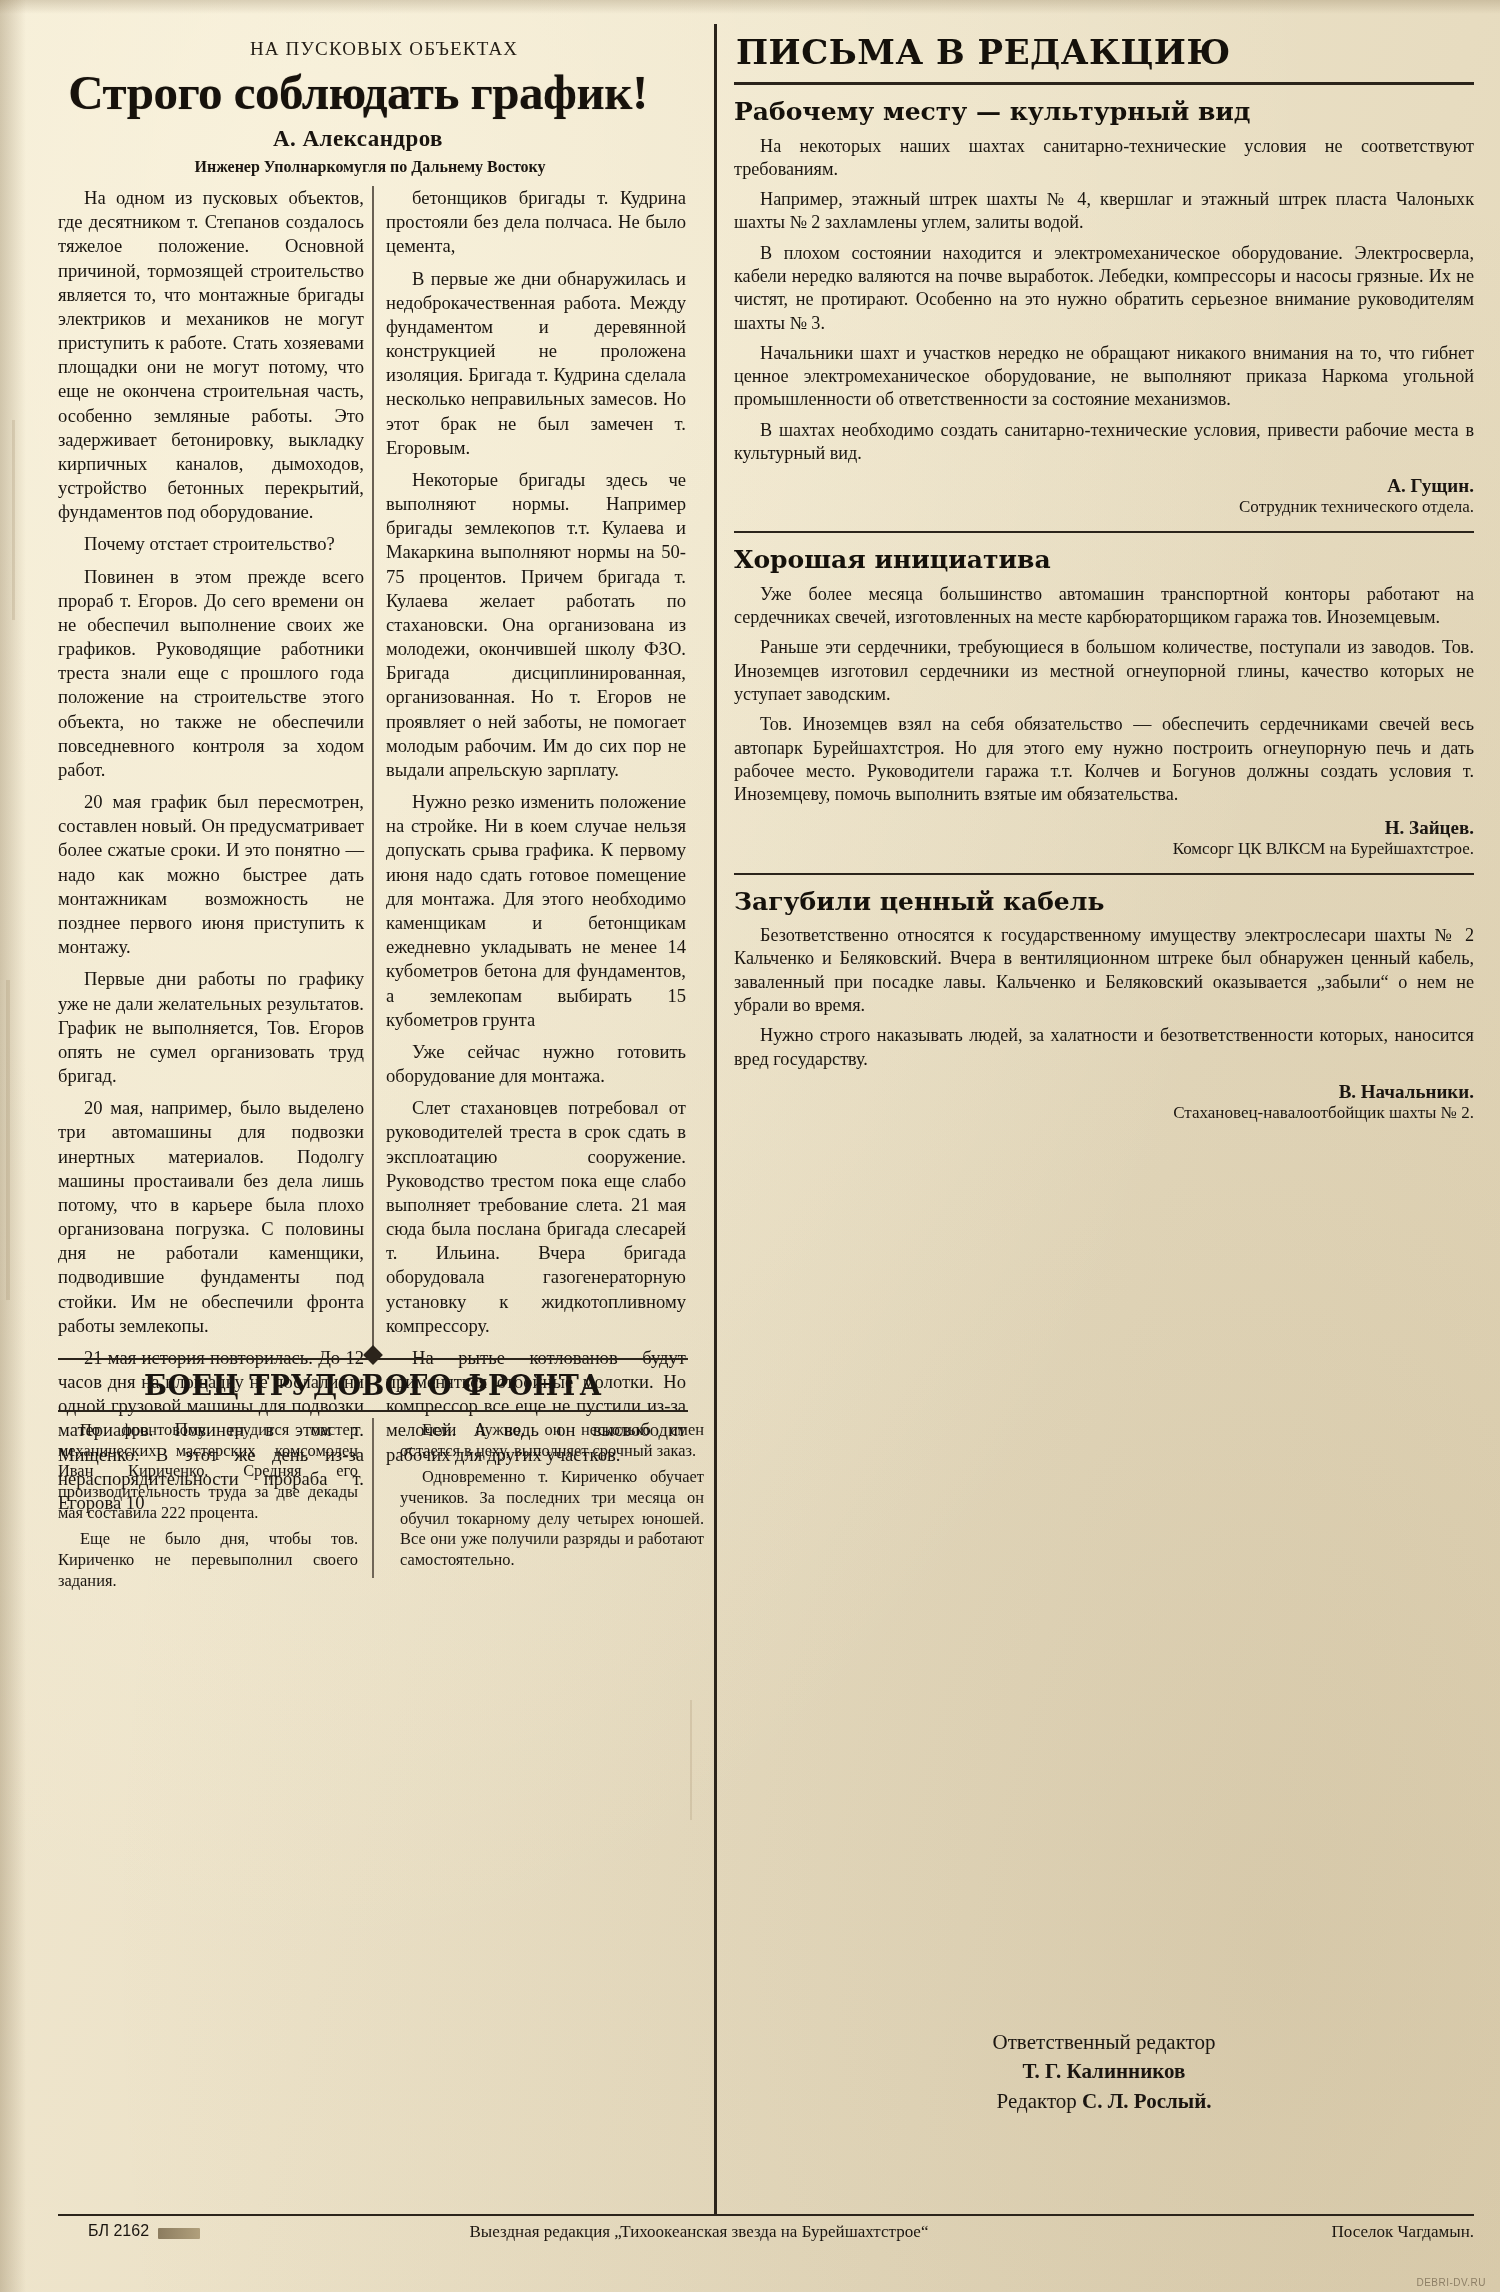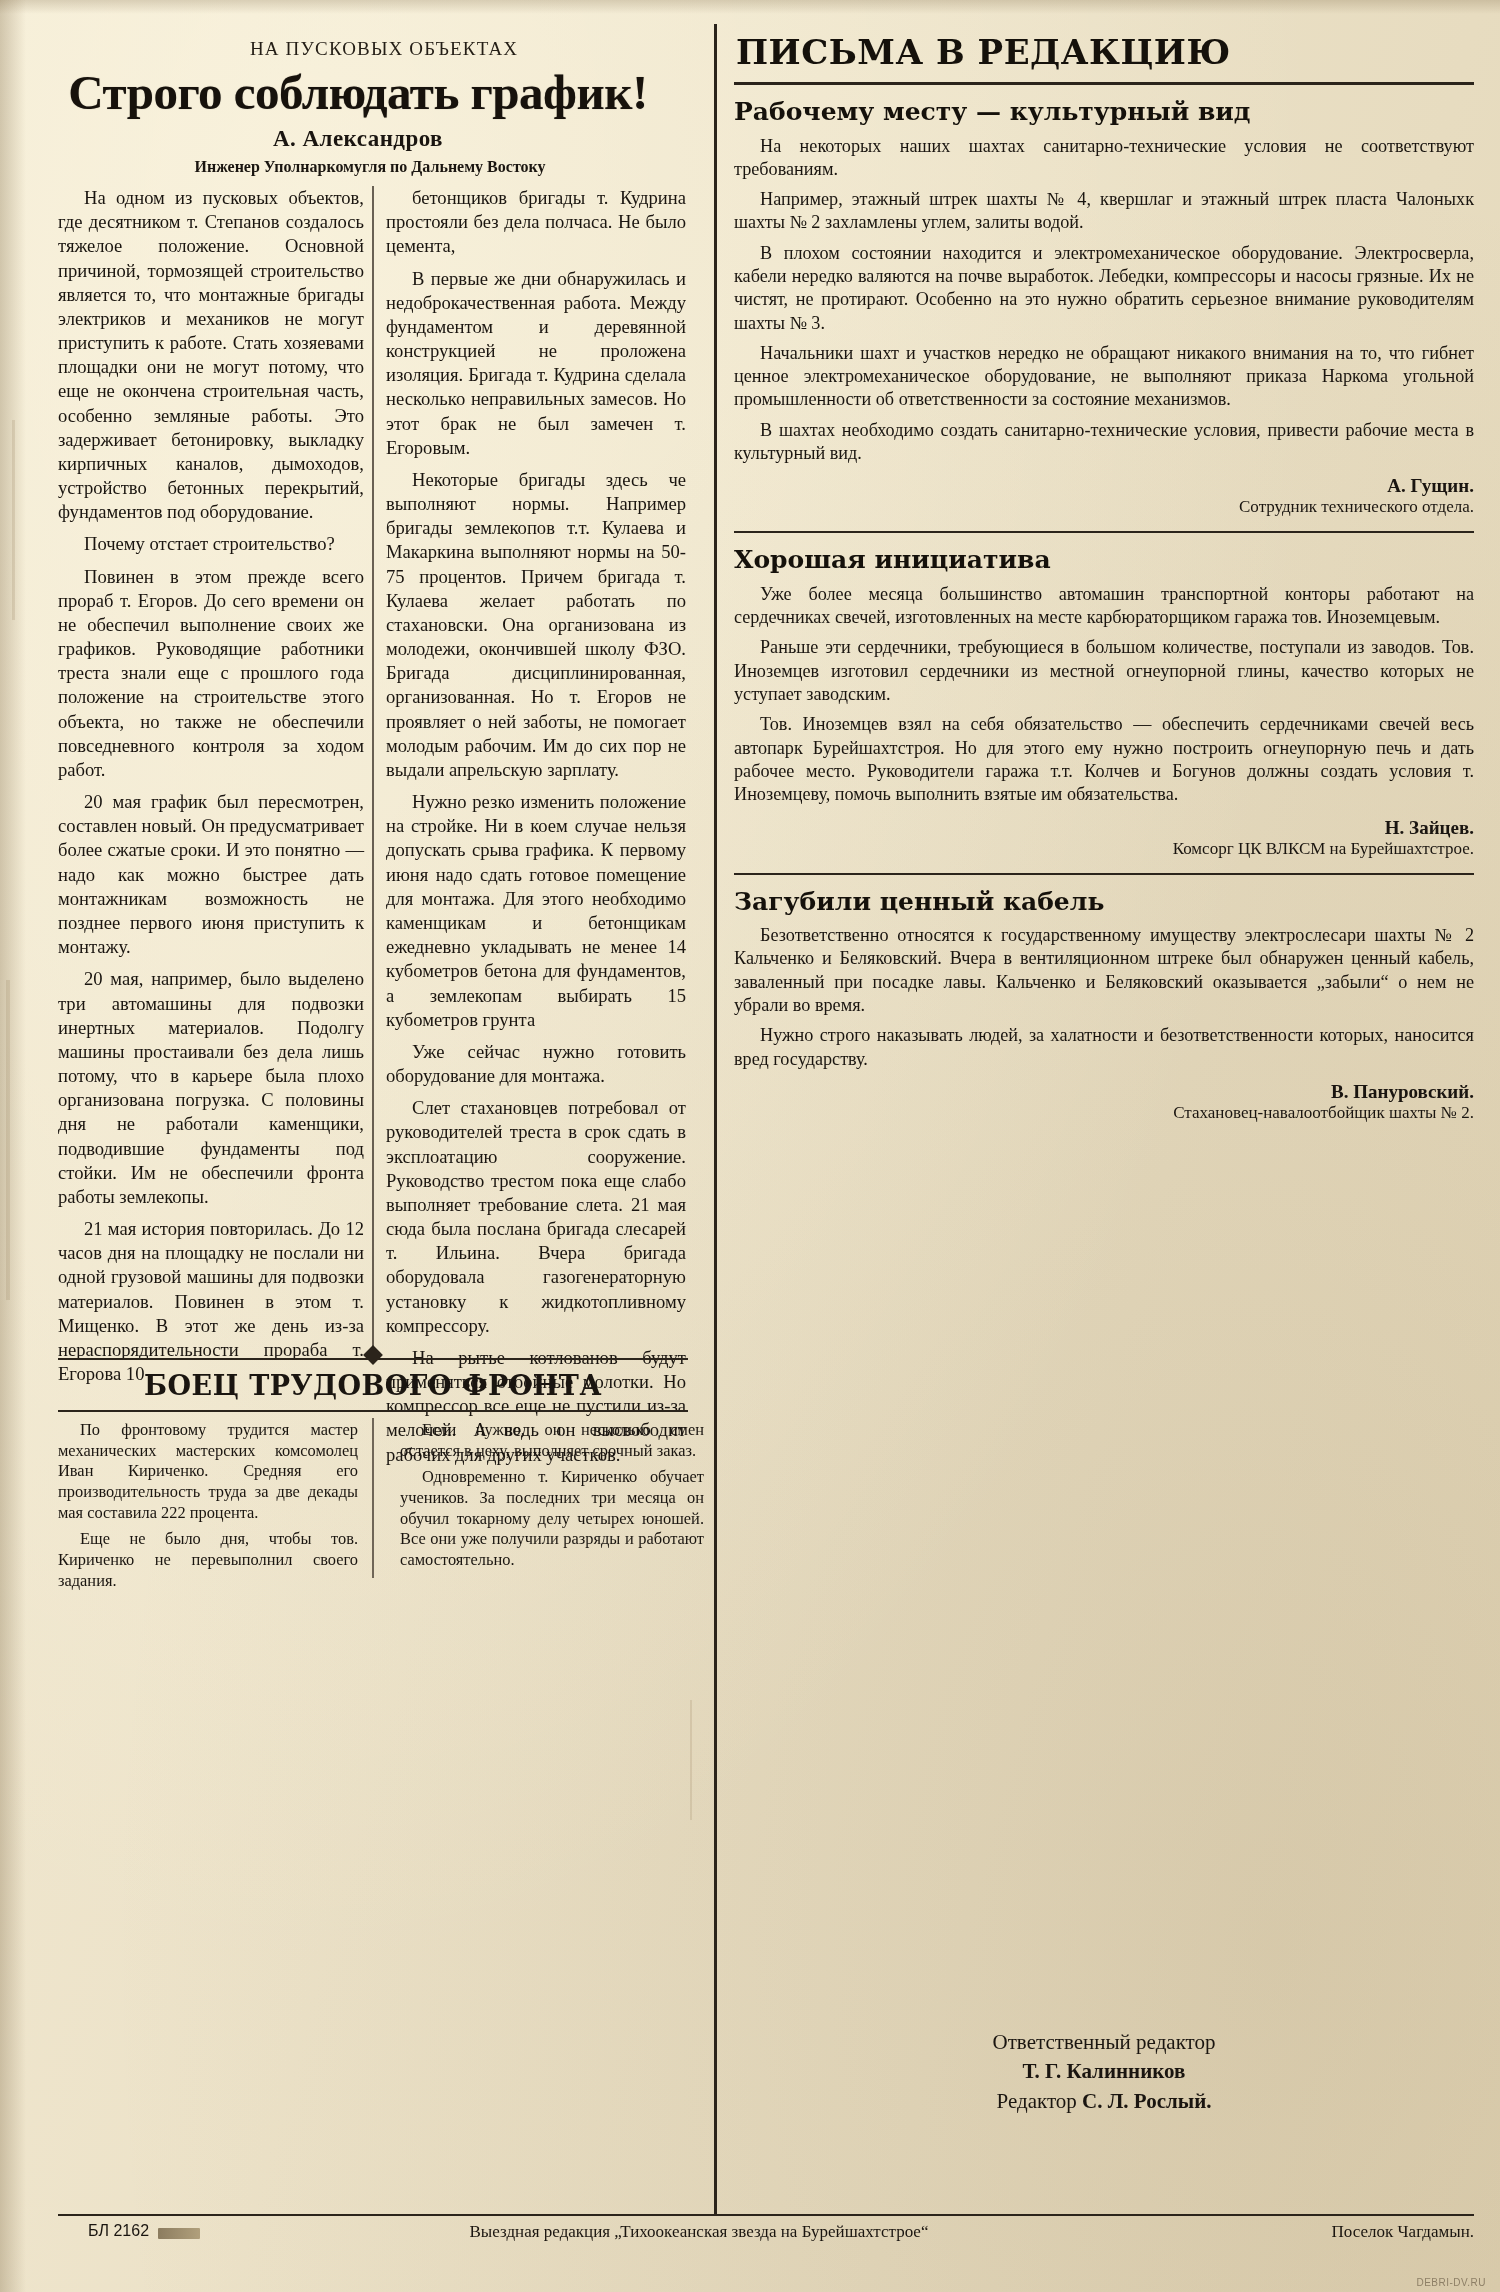--- a/index.html
+++ b/index.html
@@ -145,20 +145,21 @@
     <div class="kicker">НА ПУСКОВЫХ ОБЪЕКТАХ</div>
     <div class="headline">Строго соблюдать график!</div>
     <div class="byline">А. Александров</div>
     <div class="subline">Инженер Уполнаркомугля по Дальнему Востоку</div>
 
     <div class="col c1">
       <p>На одном из пусковых объектов, где десятником т. Степанов создалось тяжелое положение. Основной причиной, тормозящей строительство является то, что монтажные бригады электриков и механиков не могут приступить к работе. Стать хозяевами площадки они не могут потому, что еще не окончена строительная часть, особенно земляные работы. Это задерживает бетонировку, выкладку кирпичных каналов, дымоходов, устройство бетонных перекрытий, фундаментов под оборудование.</p>
       <p>Почему отстает строительство?</p>
       <p>Повинен в этом прежде всего прораб т. Егоров. До сего времени он не обеспечил выполнение своих же графиков. Руководящие работники треста знали еще с прошлого года положение на строительстве этого объекта, но также не обеспечили повседневного контроля за ходом работ.</p>
       <p>20 мая график был пересмотрен, составлен новый. Он предусматривает более сжатые сроки. И это понятно — надо как можно быстрее дать монтажникам возможность не позднее первого июня приступить к монтажу.</p>
+      <p>Первые дни работы по графику уже не дали желательных результатов. График не выполняется, Тов. Егоров опять не сумел организовать труд бригад.</p>
       <p>20 мая, например, было выделено три автомашины для подвозки инертных материалов. Подолгу машины простаивали без дела лишь потому, что в карьере была плохо организована погрузка. С половины дня не работали каменщики, подводившие фундаменты под стойки. Им не обеспечили фронта работы землекопы.</p>
       <p>21 мая история повторилась. До 12 часов дня на площадку не послали ни одной грузовой машины для подвозки материалов. Повинен в этом т. Мищенко. В этот же день из-за нераспорядительности прораба т. Егорова 10</p>
     </div>
 
     <div class="col c2">
       <p>бетонщиков бригады т. Кудрина простояли без дела полчаса. Не было цемента,</p>
       <p>В первые же дни обнаружилась и недоброкачественная работа. Между фундаментом и деревянной конструкцией не проложена изоляция. Бригада т. Кудрина сделала несколько неправильных замесов. Но этот брак не был замечен т. Егоровым.</p>
       <p>Некоторые бригады здесь че выполняют нормы. Например бригады землекопов т.т. Кулаева и Макаркина выполняют нормы на 50-75 процентов. Причем бригада т. Кулаева желает работать по стахановски. Она организована из молодежи, окончившей школу ФЗО. Бригада дисциплинированная, организованная. Но т. Егоров не проявляет о ней заботы, не помогает молодым рабочим. Им до сих пор не выдали апрельскую зарплату.</p>
       <p>Нужно резко изменить положение на стройке. Ни в коем случае нельзя допускать срыва графика. К первому июня надо сдать готовое помещение для монтажа. Для этого необходимо каменщикам и бетонщикам ежедневно укладывать не менее 14 кубометров бетона для фундаментов, а землекопам выбирать 15 кубометров грунта</p>
       <p>Уже сейчас нужно готовить оборудование для монтажа.</p>
@@ -216,21 +217,21 @@
 
       <div class="hr-thin"></div>
 
       <div>
         <div class="sect-h">Загубили ценный кабель</div>
         <div class="rtext">
           <p>Безответственно относятся к государственному имуществу электрослесари шахты № 2 Кальченко и Беляковский. Вчера в вентиляционном штреке был обнаружен ценный кабель, заваленный при посадке лавы. Кальченко и Беляковский оказывается „забыли“ о нем не убрали во время.</p>
           <p>Нужно строго наказывать людей, за халатности и безответственности которых, наносится вред государству.</p>
         </div>
         <div class="sig">
-          <span>В. Пануровский.</span>
+          <span>В. Начальники.</span>
           <span class="small">Стахановец-навалоотбойщик шахты № 2.</span>
         </div>
       </div>
     </div>
 
     <div class="edit">
       <div class="ln">Ответственный редактор</div>
       <div class="ln"><b>Т. Г. Калинников</b></div>
       <div class="ln">
         <span>Редактор</span>

